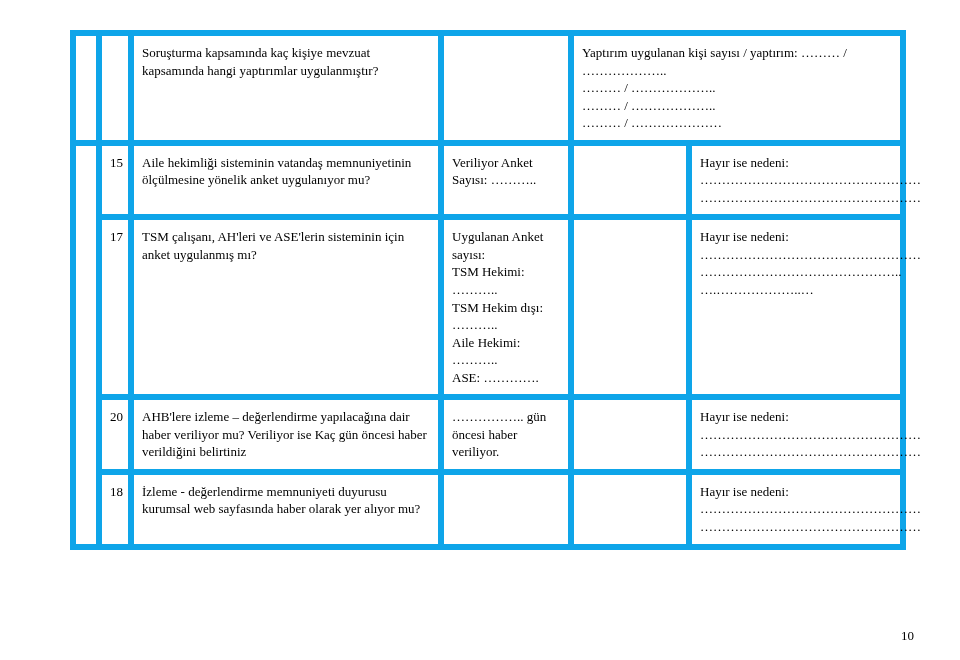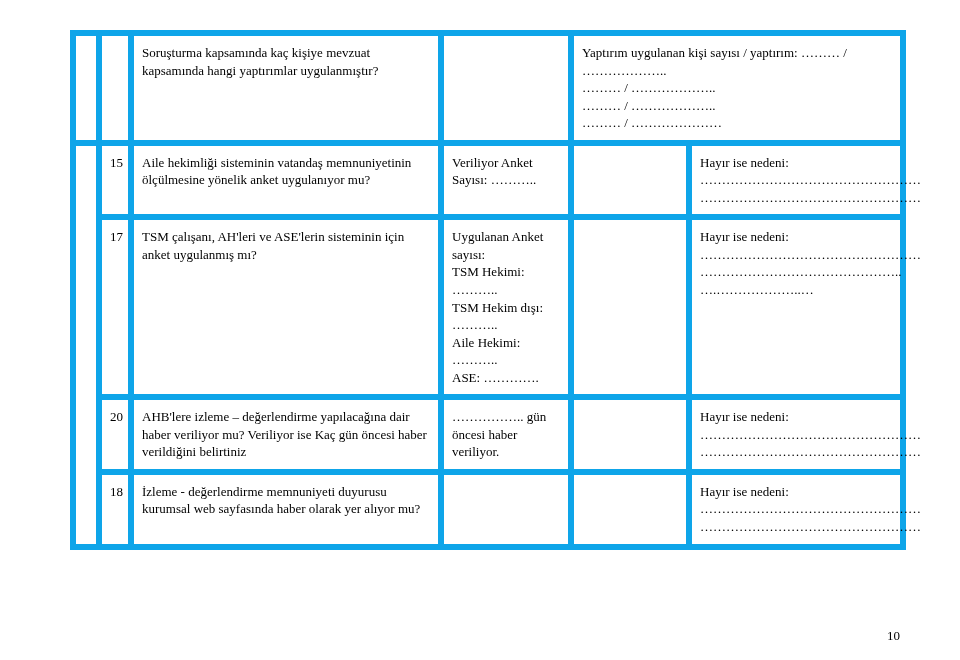--- a/index.html
+++ b/index.html
@@ -32,21 +32,21 @@
   col.c1 { width: 32px; }
   col.c2 { width: 310px; }
   col.c3 { width: 130px; }
   col.c4 { width: 118px; }
   col.c5 { width: 214px; }
   .num { text-align: center; }
   .dots { letter-spacing: 0px; }
   .pagenum {
     position: absolute;
     bottom: 16px;
-    right: 60px;
+    right: 46px;
     font-size: 13px;
     font-family: Liberation Serif, serif;
   }
 </style>
 </head>
 <body>
 
 <div class="page">
 <table class="form">
   <colgroup>

